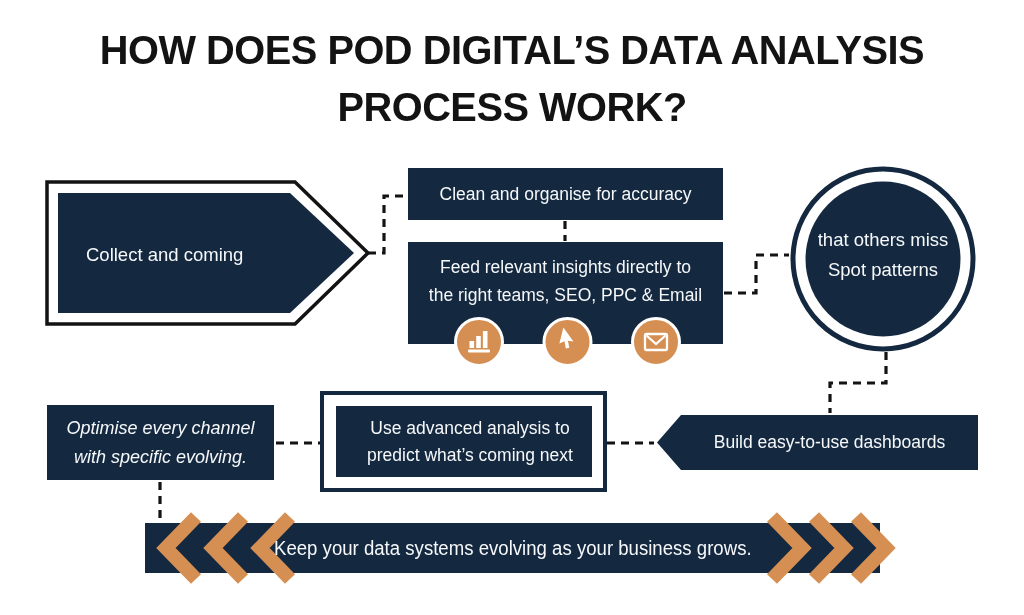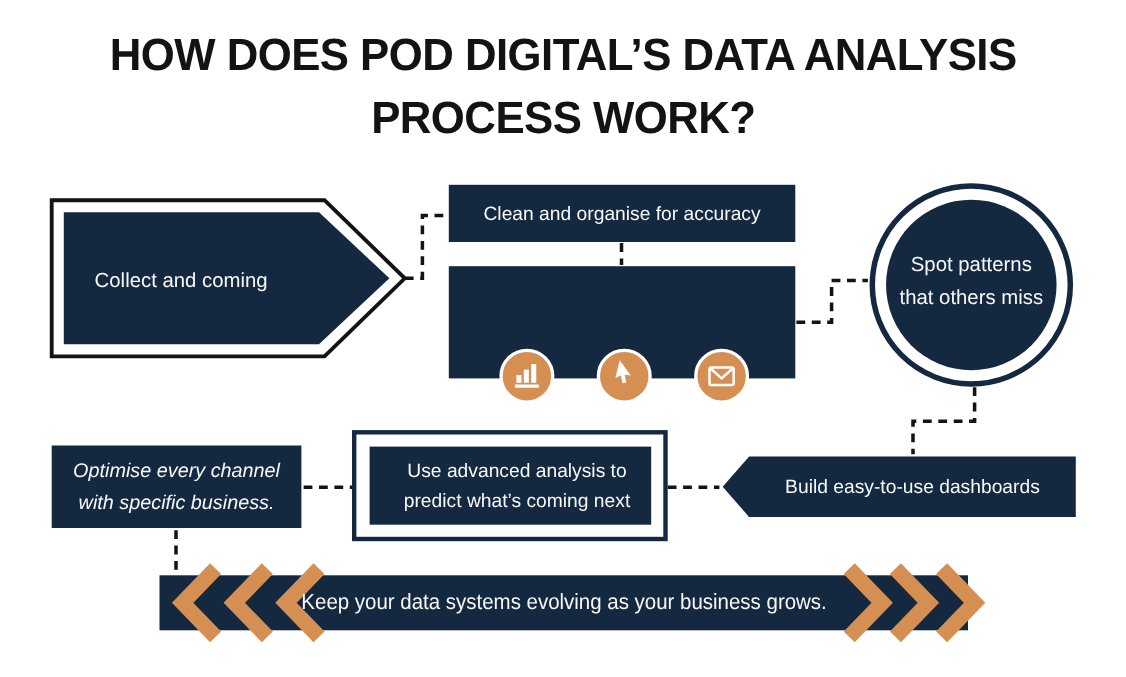--- a/index.html
+++ b/index.html
@@ -127,37 +127,41 @@
   </div>
 
   <div class="txt collect-text">
     <span>Collect and coming</span>
   </div>
 
   <div class="txt clean-text">
     <span>Clean and organise for accuracy</span>
   </div>
 
+  <div class="txt feed-text">
+    <span>Feed relevant insights directly to</span>
+    <span>the right teams, SEO, PPC &amp; Email</span>
+  </div>
 
   <div class="txt spot-text">
+    <span>that others miss</span>
     <span>Spot patterns</span>
-    <span>that others miss</span>
   </div>
 
   <div class="txt build-text">
     <span>Build easy-to-use dashboards</span>
   </div>
 
   <div class="txt use-text">
     <span>Use advanced analysis to</span>
     <span>predict what’s coming next</span>
   </div>
 
   <div class="txt optimise-text">
     <span>Optimise every channel</span>
-    <span>with specific business.</span>
+    <span>with specific evolving.</span>
   </div>
 
   <div class="txt evolve-text">
     <span>Keep your data systems evolving as your business grows.</span>
   </div>
 
 </div>
 
 </body></html>

